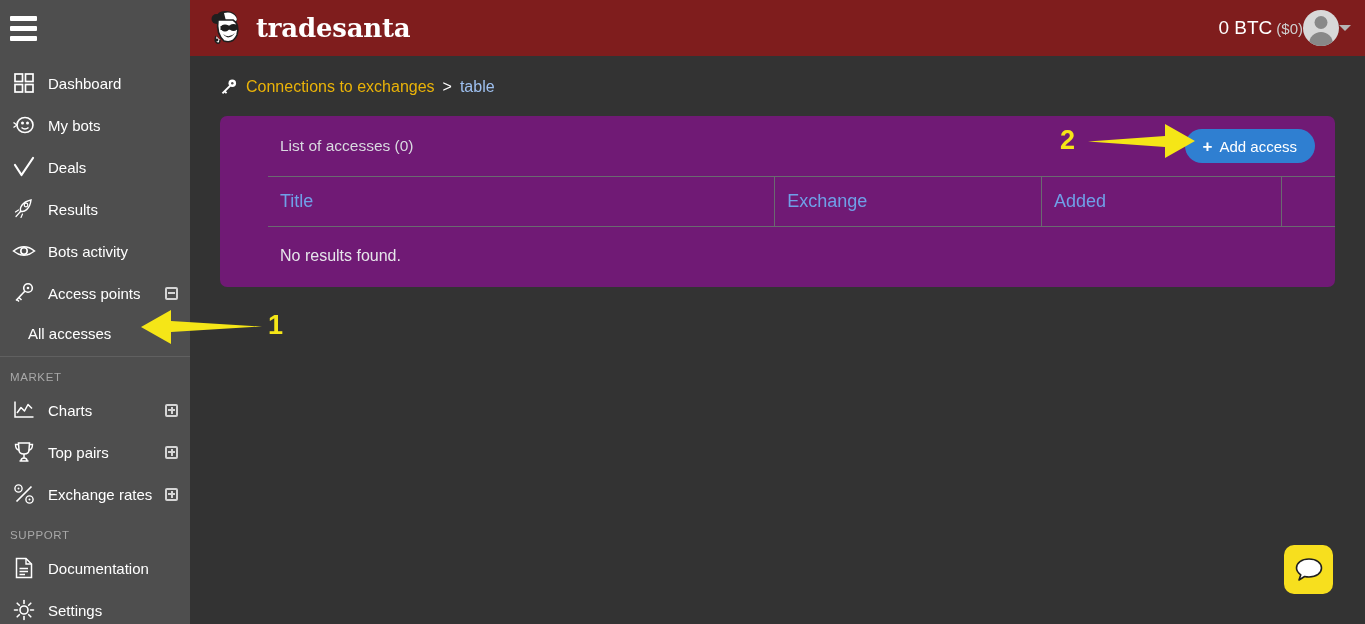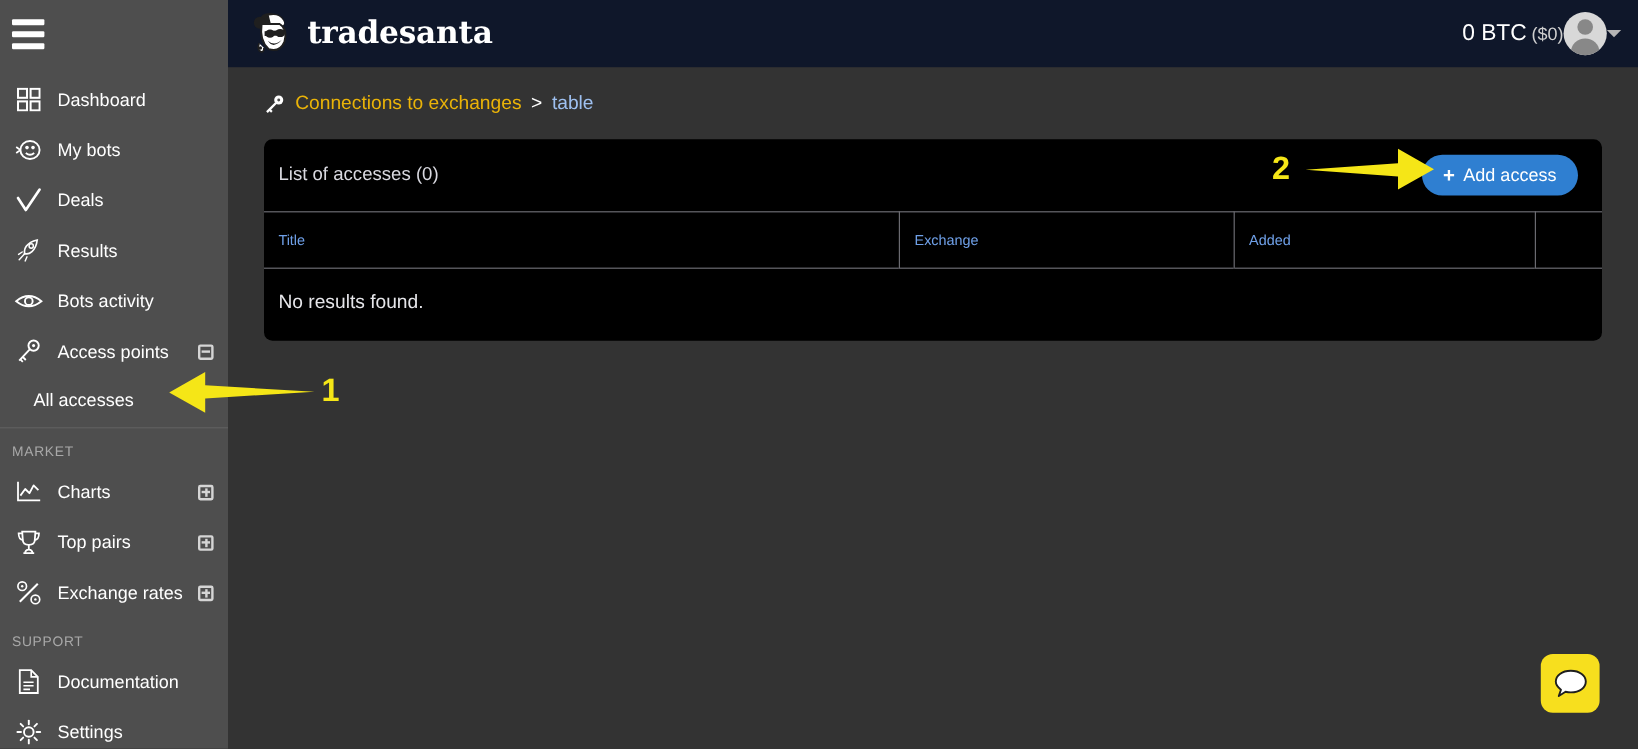--- a/index.html
+++ b/index.html
@@ -61,21 +61,21 @@
   .section-title {
     color: #a8a8a8; font-size: 11.5px; letter-spacing: .6px;
     padding: 14px 0 6px 10px;
   }
   svg.ic { display: block; }
 
   
   .main { flex: 1 1 auto; height: 624px; background: #333333; position: relative; }
 
   .topbar {
-    height: 56px; background: #0f172a;
+    height: 56px; background: #7f1d1d;
     display: flex; align-items: center;
     padding: 0 14px 0 14px;
   }
   .brand { display: flex; align-items: center; gap: 12px; }
   .brand-name {
     color: #ffffff; font-size: 26px; font-weight: bold;
     font-family: "DejaVu Serif", "Liberation Serif", serif;
     letter-spacing: -.2px;
   }
   .topbar-right { margin-left: auto; display: flex; align-items: center; gap: 0; }
@@ -104,23 +104,24 @@
   .breadcrumb {
     display: flex; align-items: center; gap: 8px;
     padding: 22px 0 0 30px; color: #ffffff; font-size: 16px;
   }
   .breadcrumb .bc-link { color: #eab308; }
   .breadcrumb .bc-sep { color: #ffffff; }
   .breadcrumb .bc-cur { color: #9ec0f0; }
 
   .card {
     margin: 20px 30px 0 30px;
-    background: #000000;
+    background: #701a75;
     border-radius: 7px;
     overflow: hidden;
+    padding-left: 48px;
   }
   .card-head {
     height: 60px; display: flex; align-items: center;
     padding: 0 20px 0 12px;
   }
   .card-title { color: #d9d9e0; font-size: 15.5px; }
   .btn-add {
     margin-left: auto;
     background: #2f7fd1; color: #ffffff;
     border: none; border-radius: 19px;
@@ -130,21 +131,21 @@
     cursor: pointer;
   }
   .btn-add .plus { font-size: 17px; font-weight: bold; line-height: 1; }
 
   table.grid { width: 100%; border-collapse: collapse; }
   table.grid th, table.grid td {
     text-align: left; font-weight: normal;
     border-top: 1px solid #6a6a70;
   }
   table.grid th {
-    color: #6fa0e8; font-size: 12px;
+    color: #6fa0e8; font-size: 18px;
     padding: 14px 0 14px 12px;
     height: 47px;
     border-right: 1px solid #6a6a70;
   }
   table.grid th:last-child { border-right: none; }
   table.grid td {
     color: #e6e6ea; font-size: 16px;
     padding: 20px 0 22px 12px;
   }
 

